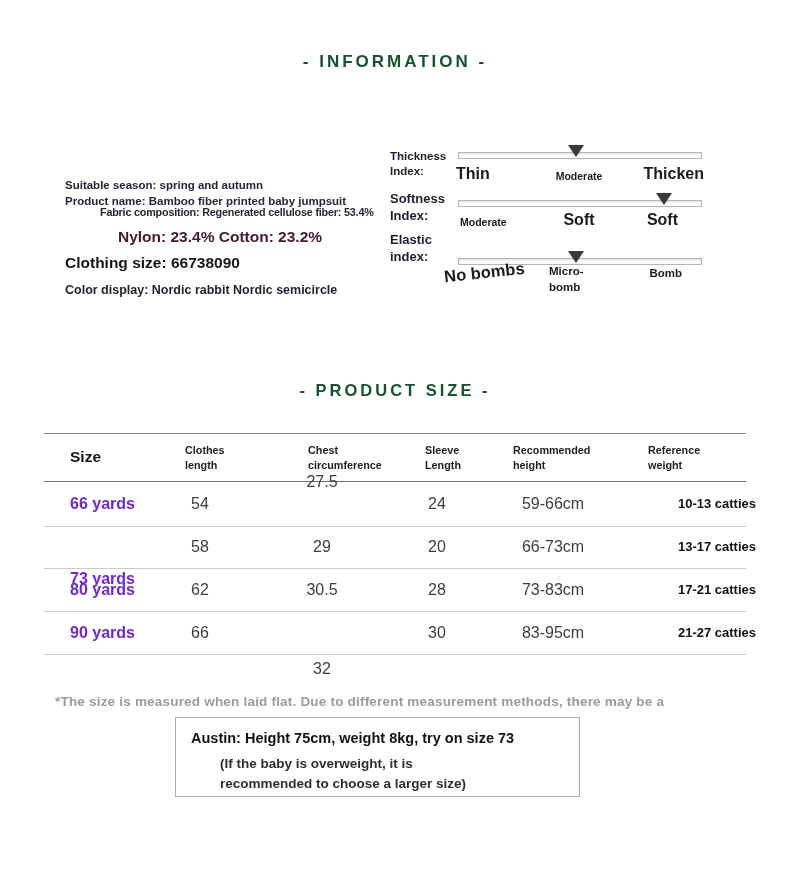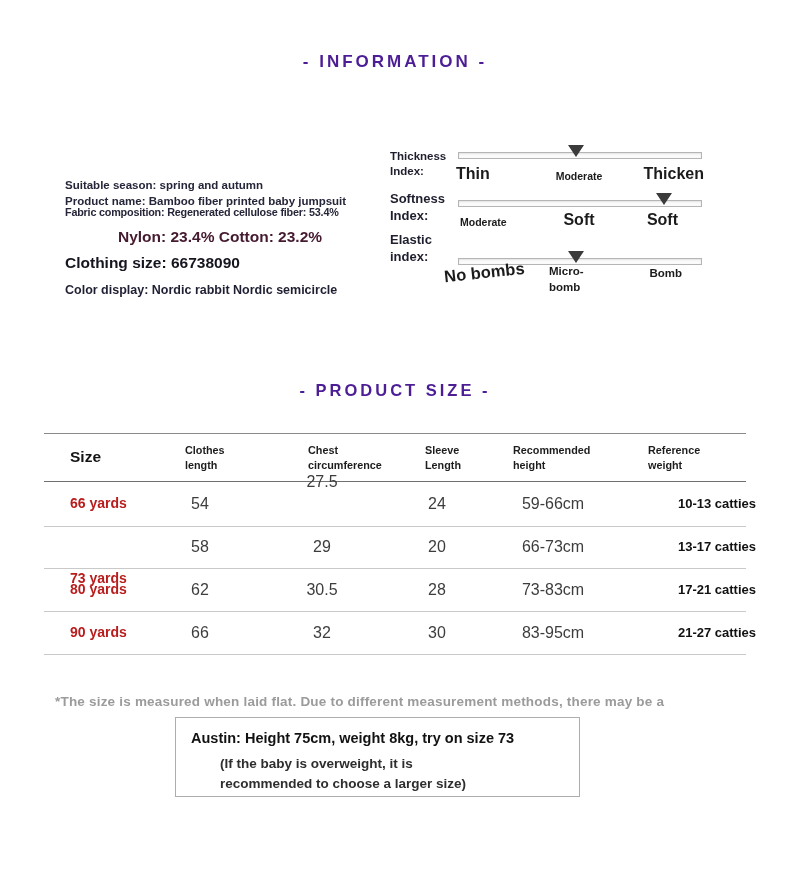--- a/index.html
+++ b/index.html
@@ -1,19 +1,19 @@
 <!DOCTYPE html>
 <html><head>
 <meta charset="utf-8">
 <style>
   html,body{margin:0;padding:0;background:#ffffff;}
   .page{position:relative;width:790px;height:890px;background:#fff;
         font-family:"Liberation Sans","DejaVu Sans",sans-serif;color:#23233a;overflow:hidden;}
   .abs{position:absolute;}
-  .section-title{left:0;width:790px;text-align:center;font-weight:bold;color:#4c1d95;
+  .section-title{left:0;width:790px;text-align:center;font-weight:bold;color:#14532d;
                  font-size:17px;letter-spacing:3px;}
   
   .info-line{left:65px;width:320px;font-weight:bold;color:#26263a;}
   .fs11{font-size:11.5px;} .fs10{font-size:10.8px;letter-spacing:-0.2px;}
   .highlight{left:65px;width:310px;text-align:center;font-size:15.5px;font-weight:bold;color:#451a2f;}
   .bigline{font-size:15.5px;color:#15151f;}
   .colorline{font-size:12.5px;color:#1f1f33;}
   
   .idx-label{left:390px;width:70px;font-weight:bold;color:#1e1e2e;line-height:1.3;}
   .idx-label.small{font-size:11.5px;}
@@ -29,40 +29,40 @@
   .r2 .o1{left:2px;top:5px;} .r2 .o2{left:50%;transform:translateX(-50%);top:0;} .r2 .o3{right:22px;top:0;}
   .r3 .o1{left:-14px;top:1px;font-size:16.5px;transform:rotate(-6deg);}
   .r3 .o2{left:50%;transform:translateX(-50%);top:1px;font-size:11.5px;text-align:left;line-height:1.4;white-space:normal;width:60px;}
   .r3 .o3{right:18px;top:5px;font-size:11.5px;}
   
   .tline{left:44px;width:702px;height:0;border-top:1px solid #c9c9c9;}
   .tline.dark{border-top:1px solid #8a8a8a;}
   .tline.mid{border-top:1px solid #707070;}
   .th-size{left:70px;font-size:15.5px;font-weight:bold;color:#141414;}
   .th{font-size:10.8px;font-weight:bold;color:#1d1d1d;line-height:1.35;}
-  .cell-size{left:70px;font-size:14px;font-weight:bold;color:#b91c1c;white-space:nowrap;}
+  .cell-size{left:70px;font-size:16px;font-weight:bold;color:#6d28d9;white-space:nowrap;}
   .cell{transform:translateX(-50%);font-size:16px;font-weight:400;color:#3d3d3d;white-space:nowrap;}
   .cell-w{transform:translateX(-50%);font-size:13px;font-weight:bold;color:#111;white-space:nowrap;margin-left:28px;}
   
   .footnote{left:55px;width:692px;font-size:13.5px;font-weight:bold;color:#9b9b9b;line-height:19px;letter-spacing:0.2px;}
   
   .model-box{left:175px;top:717px;width:403px;height:78px;border:1px solid #adadad;background:#fff;}
   .mb-title{position:absolute;left:15px;top:12px;font-size:14.5px;font-weight:bold;color:#121212;white-space:nowrap;}
   .mb-sub{position:absolute;left:44px;top:36px;font-size:13.5px;font-weight:bold;color:#2e2e2e;line-height:20px;}
 </style>
 </head>
 <body>
 
 <div class="page">
 
   <div class="abs section-title" style="top:52px;">-  INFORMATION  -</div>
 
   <div class="abs info-line fs11" style="top:151px;margin-top:44px;">Product name: Bamboo fiber printed baby jumpsuit</div>
   <div class="abs info-line fs11" style="top:179px;">Suitable season: spring and autumn</div>
-  <div class="abs info-line fs10" style="top:206px;">Fabric composition: Regenerated cellulose fiber: 53.4%</div>
+  <div class="abs info-line fs10" style="top:206px;margin-left:35px;">Fabric composition: Regenerated cellulose fiber: 53.4%</div>
   <div class="abs highlight" style="top:228px;">Nylon: 23.4% Cotton: 23.2%</div>
   <div class="abs info-line bigline" style="top:254px;">Clothing size: 66738090</div>
   <div class="abs info-line colorline" style="top:283px;">Color display: Nordic rabbit Nordic semicircle</div>
 
   <div class="abs idx-label small" style="top:149px;">
     <span>Thickness</span><br>
     <span>Index:</span>
   </div>
   <div class="abs bar" style="top:152px;">
     <div class="marker" style="left:48.3%"></div>
@@ -146,21 +146,21 @@
   <div class="abs cell-size" style="top:581px;">80 yards</div>
   <div class="abs cell" style="left:200px;top:581px;">62</div>
   <div class="abs cell" style="left:322px;top:581px;">30.5</div>
   <div class="abs cell" style="left:437px;top:581px;">28</div>
   <div class="abs cell" style="left:553px;top:581px;">73-83cm</div>
   <div class="abs cell-w" style="left:689px;top:582px;">17-21 catties</div>
   <div class="abs tline" style="top:611px;"></div>
 
   <div class="abs cell-size" style="top:624px;">90 yards</div>
   <div class="abs cell" style="left:200px;top:624px;">66</div>
-  <div class="abs cell" style="left:322px;top:624px;">32</div>
+  <div class="abs cell" style="left:322px;top:660px;">32</div>
   <div class="abs cell" style="left:437px;top:624px;">30</div>
   <div class="abs cell" style="left:553px;top:624px;">83-95cm</div>
   <div class="abs cell-w" style="left:689px;top:625px;">21-27 catties</div>
   <div class="abs tline" style="top:654px;"></div>
 
   <div class="abs footnote" style="top:692px;">
     <span>*The size is measured when laid flat. Due to different measurement methods, there may be a</span><br>
   </div>
 
   <div class="abs model-box">

